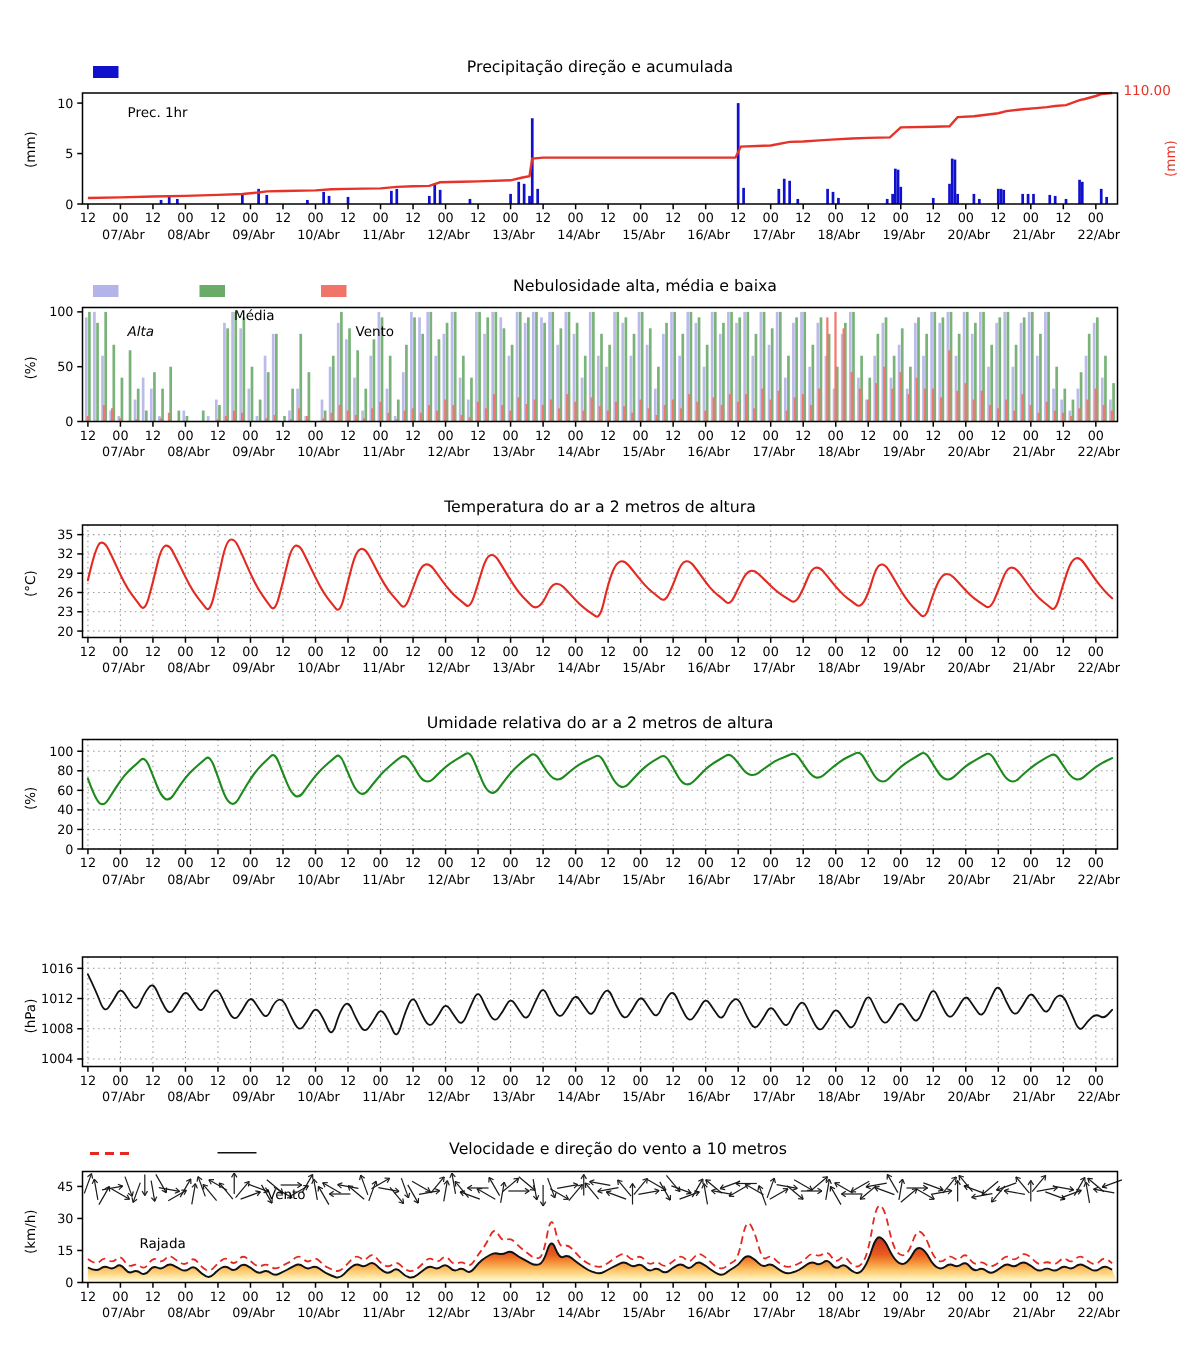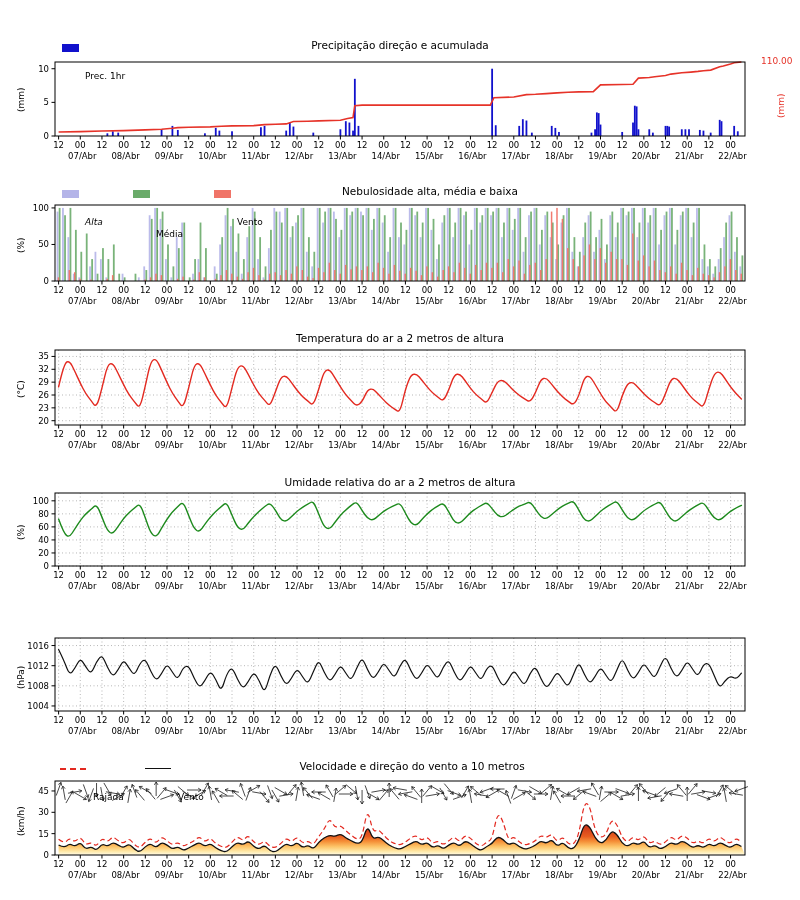--- a/index.html
+++ b/index.html
@@ -1518,41 +1518,41 @@
       <text x="602.4973821989529" y="878" text-anchor="middle" font-size="8.5" font-family="&quot;DejaVu Sans&quot;,sans-serif" fill="#000">19/Abr</text>
       <text x="645.848167539267" y="878" text-anchor="middle" font-size="8.5" font-family="&quot;DejaVu Sans&quot;,sans-serif" fill="#000">20/Abr</text>
       <text x="689.1989528795812" y="878" text-anchor="middle" font-size="8.5" font-family="&quot;DejaVu Sans&quot;,sans-serif" fill="#000">21/Abr</text>
       <text x="732.5497382198953" y="878" text-anchor="middle" font-size="8.5" font-family="&quot;DejaVu Sans&quot;,sans-serif" fill="#000">22/Abr</text>
     </svg>
 
 
 <div class="sw" style="left: 62px; top: 44px; background: rgb(17, 17, 204);"></div>
 <span class="t leg" style="left:85px;top:41px;">Prec. 1hr</span>
 <span class="t ptitle ctr" style="left:400px;top:39px;">Precipitação direção e acumulada</span>
-<span class="t ann red" style="left:749px;top:56px;margin-left:12px;">110.00</span>
+<span class="t ann red" style="left:749px;top:56px;">110.00</span>
 <span class="t ylab" style="left:16px;top:112px;">(mm)</span>
 <span class="t ylab red" style="left:776px;top:118px;">(mm)</span>
 
 <div class="sw" style="left: 62px; top: 190px; background: rgb(180, 180, 232);"></div>
 <span class="t leg" style="left:85px;top:187px;font-style:italic;">Alta</span>
 <div class="sw" style="left: 133px; top: 190px; background: rgb(106, 171, 106);"></div>
-<span class="t leg" style="left:156px;top:199px;">Média</span>
+<span class="t leg" style="left:156px;top:176px;">Média</span>
 <div class="sw" style="left: 214px; top: 190px; background: rgb(240, 116, 104);"></div>
 <span class="t leg" style="left:237px;top:187px;">Vento</span>
 <span class="t ptitle ctr" style="left:430px;top:185px;">Nebulosidade alta, média e baixa</span>
 <span class="t ylab" style="left:16px;top:253px;">(%)</span>
 
 <span class="t ptitle ctr" style="left:400px;top:332px;">Temperatura do ar a 2 metros de altura</span>
 <span class="t ylab" style="left:16px;top:398px;">(°C)</span>
 
 <span class="t ptitle ctr" style="left:400px;top:476px;">Umidade relativa do ar a 2 metros de altura</span>
 <span class="t ylab" style="left:16px;top:540px;">(%)</span>
 
 <span class="t ylab" style="left:16px;top:689px;">(hPa)</span>
 
 <div class="lnsw" style="left:60px;top:768px;border-top:2px dashed #e32920;"></div>
-<span class="t leg" style="left:93px;top:762px;">Rajada</span>
+<span class="t leg" style="left:93px;top:795px;">Rajada</span>
 <div class="lnsw" style="left:145px;top:768px;border-top:1.6px solid #111;"></div>
 <span class="t leg" style="left:178px;top:762px;">Vento</span>
 <span class="t ptitle ctr" style="left:412px;top:760px;">Velocidade e direção do vento a 10 metros</span>
 <span class="t ylab" style="left:16px;top:836px;">(km/h)</span>
 
 </div>
 
 </body></html>

